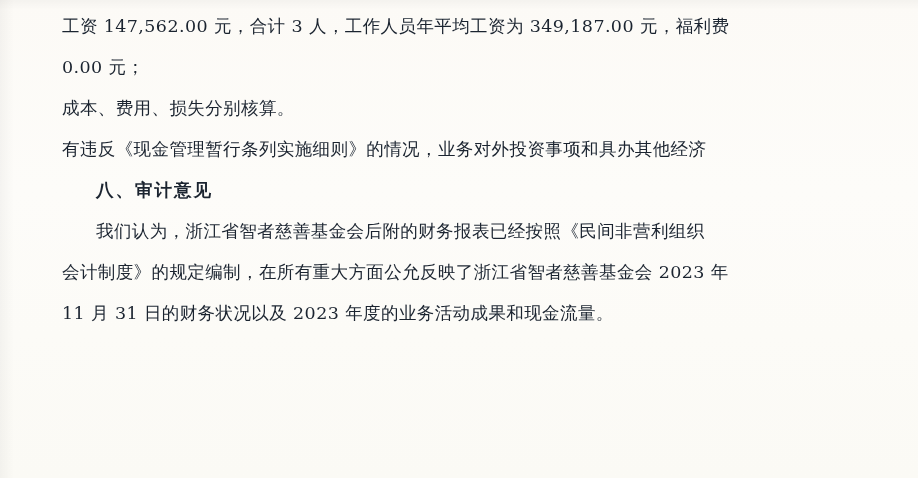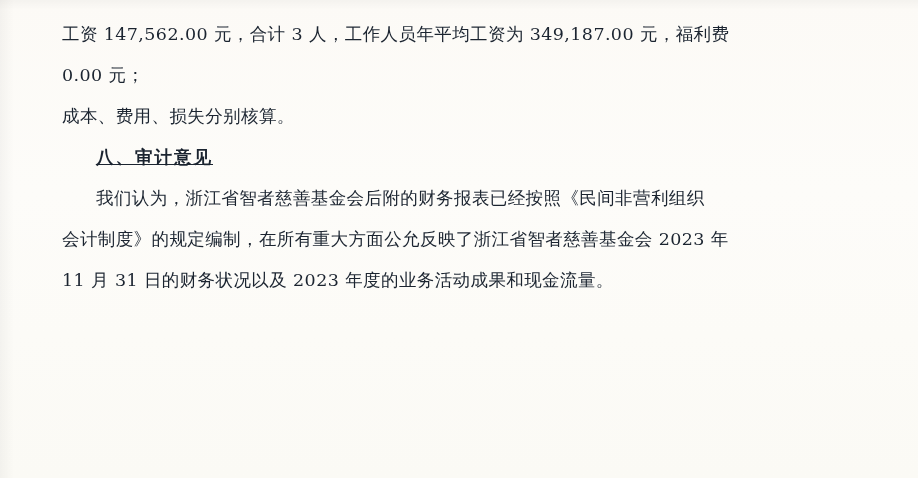--- a/index.html
+++ b/index.html
@@ -14,41 +14,40 @@
     overflow: hidden;
   }
   
   #page {
     position: relative;
     width: 918px;
     height: 478px;
     background:
       linear-gradient(180deg, rgba(252,250,246,1) 0%, rgba(253,252,249,1) 40%, rgba(251,250,245,1) 100%);
     box-sizing: border-box;
-    padding: 14px 60px 0 62px;
+    padding: 6px 60px 0 62px;
   }
   .doc-body {
     color: #1b2430;
     font-size: 17.5px;
     line-height: 41px;
     letter-spacing: 0.4px;
     text-align: justify;
     text-justify: inter-character;
   }
   p {
     margin: 0 0 0 0;
   }
   .indent {
     text-indent: 34px;
   }
   .heading {
     text-indent: 34px;
     font-weight: 600;
     letter-spacing: 2px;
-    text-decoration: underline;
   }
   .edge-shadow-left {
     position: absolute;
     top: 0; bottom: 0; left: 0;
     width: 14px;
     background: linear-gradient(90deg, rgba(0,0,0,0.035), rgba(0,0,0,0));
     pointer-events: none;
   }
   .edge-shadow-top {
     position: absolute;
@@ -62,18 +61,19 @@
 <body>
 
 <div id="page">
   <div class="edge-shadow-left"></div>
   <div class="edge-shadow-top"></div>
 
   <div class="doc-body">
     <p>工资 147,562.00 元，合计 3 人，工作人员年平均工资为 349,187.00 元，福利费</p>
     <p>0.00 元；</p>
     <p>成本、费用、损失分别核算。</p>
+    <p>有违反《现金管理暂行条列实施细则》的情况，业务对外投资事项和具办其他经济</p>
     <p class="heading">八、审计意见</p>
     <p class="indent">我们认为，浙江省智者慈善基金会后附的财务报表已经按照《民间非营利组织</p>
     <p>会计制度》的规定编制，在所有重大方面公允反映了浙江省智者慈善基金会 2023 年</p>
     <p>11 月 31 日的财务状况以及 2023 年度的业务活动成果和现金流量。</p>
   </div>
 </div>
 
 </body></html>

